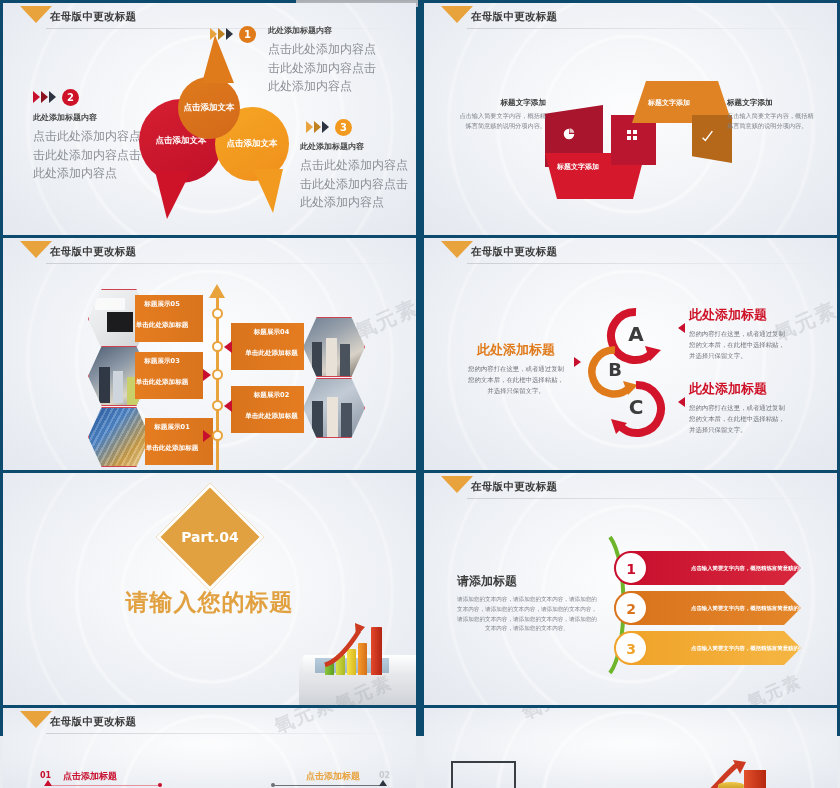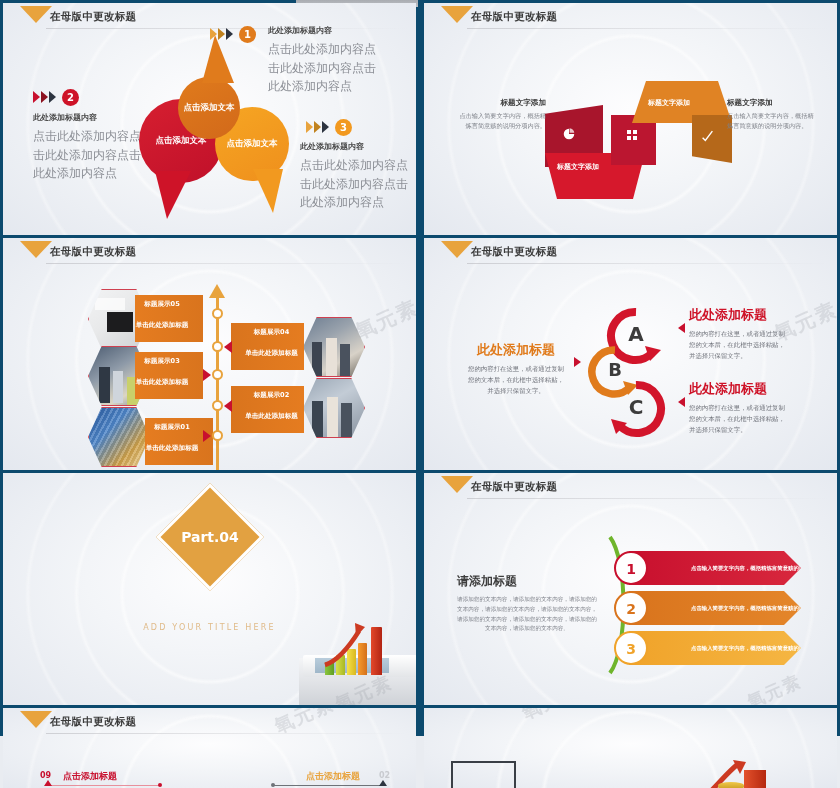--- a/index.html
+++ b/index.html
@@ -395,21 +395,21 @@
 
     <div class="wm" style="right:-2px; top:70px; font-size:20px;">氧元素</div>
   </div>
 
   <div class="slide r2 c0">
     <div class="rings"></div>
 
     <div class="diamond">
       <span>Part.04</span>
     </div>
-    <div class="s5sub">ADD YOUR TITLE HERE</div>
+    <div class="s5title">请输入您的标题</div>
 
     <div class="desk" style="left:296px; top:185px; width:122px; height:47px;"></div>
     <div style="position:absolute; left:300px; top:182px; width:114px; height:22px;
                 background:linear-gradient(to bottom,#ffffff,#e3e5e8); border-radius:2px;"></div>
     <div style="position:absolute; left:312px; top:185px; width:74px; height:15px;
                 background:linear-gradient(to bottom,#b9cddc,#9fb7c9);"></div>
     <div class="bar3d" style="left:322px; top:189px; width:9px; height:13px; background:linear-gradient(to right,#8cc63f,#5f9e22);"></div>
     <div class="bar3d" style="left:333px; top:182px; width:9px; height:20px; background:linear-gradient(to right,#d7e04a,#a8b824);"></div>
     <div class="bar3d" style="left:344px; top:176px; width:9px; height:26px; background:linear-gradient(to right,#f5e14b,#d9b81f);"></div>
     <div class="bar3d" style="left:355px; top:170px; width:9px; height:32px; background:linear-gradient(to right,#f79a2b,#d4701a);"></div>
@@ -456,21 +456,21 @@
   </div>
 
   <div class="slide r3 c0">
     <div class="rings" style="top:120%;"></div>
     <div class="hdr">
       <div class="tri"></div>
       <div class="htxt">在母版中更改标题</div>
       <div class="hline"></div>
     </div>
 
-    <div class="s7n" style="left:37px; top:63px; color:#c8102e;">09</div>
+    <div class="s7n" style="left:37px; top:63px; color:#c8102e;">01</div>
     <div class="s7t" style="left:60px; top:62px; color:#c8102e;">点击添加标题</div>
     <div class="s7rule" style="left:45px; top:77px; width:113px; background:#e8909c;"></div>
     <div class="mark" style="left:41px; top:72px; border-left:4px solid transparent; border-right:4px solid transparent; border-bottom:6px solid #c8102e;"></div>
     <div style="position:absolute; left:155px; top:75px; width:4px; height:4px; border-radius:50%; background:#c8102e;"></div>
 
     <div class="s7t" style="left:303px; top:62px; color:#e8a33d;">点击添加标题</div>
     <div class="s7n" style="left:376px; top:63px; color:#c9cbd0;">02</div>
     <div class="s7rule" style="left:270px; top:77px; width:110px; background:#6e7278;"></div>
     <div class="mark" style="left:376px; top:72px; border-left:4px solid transparent; border-right:4px solid transparent; border-bottom:6px solid #2d3440;"></div>
     <div style="position:absolute; left:268px; top:75px; width:4px; height:4px; border-radius:50%; background:#6e7278;"></div>

